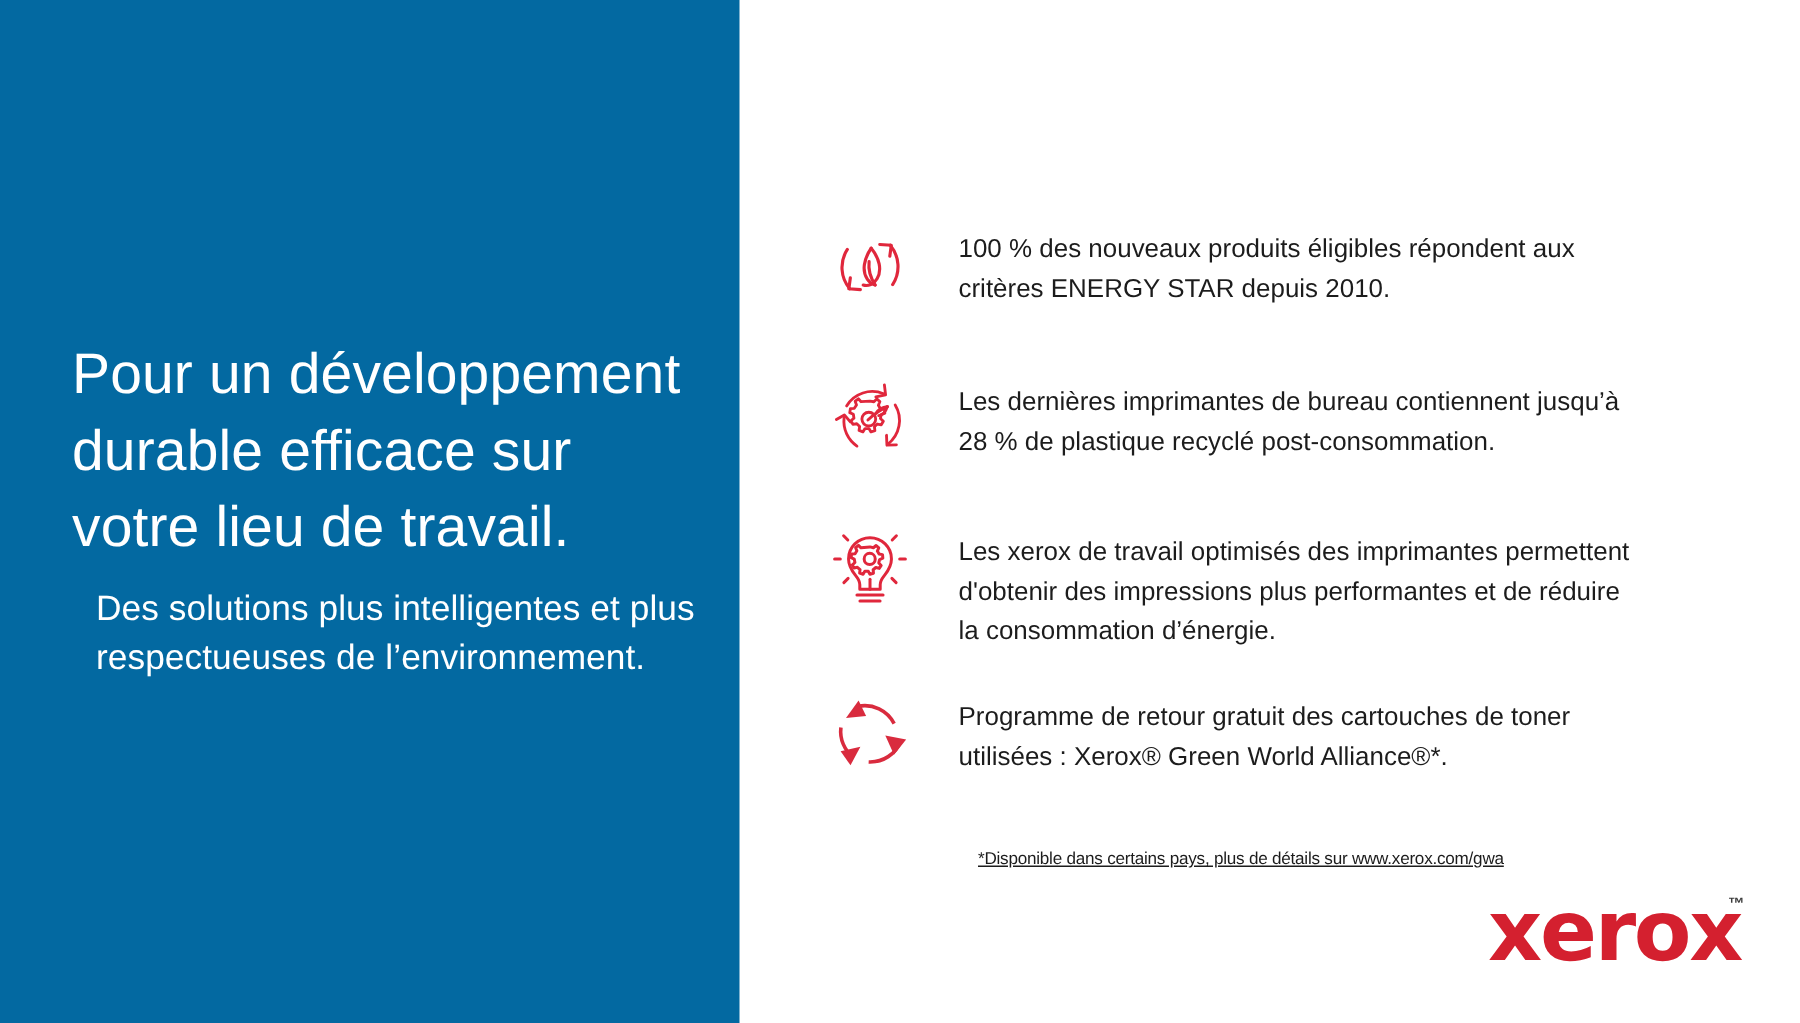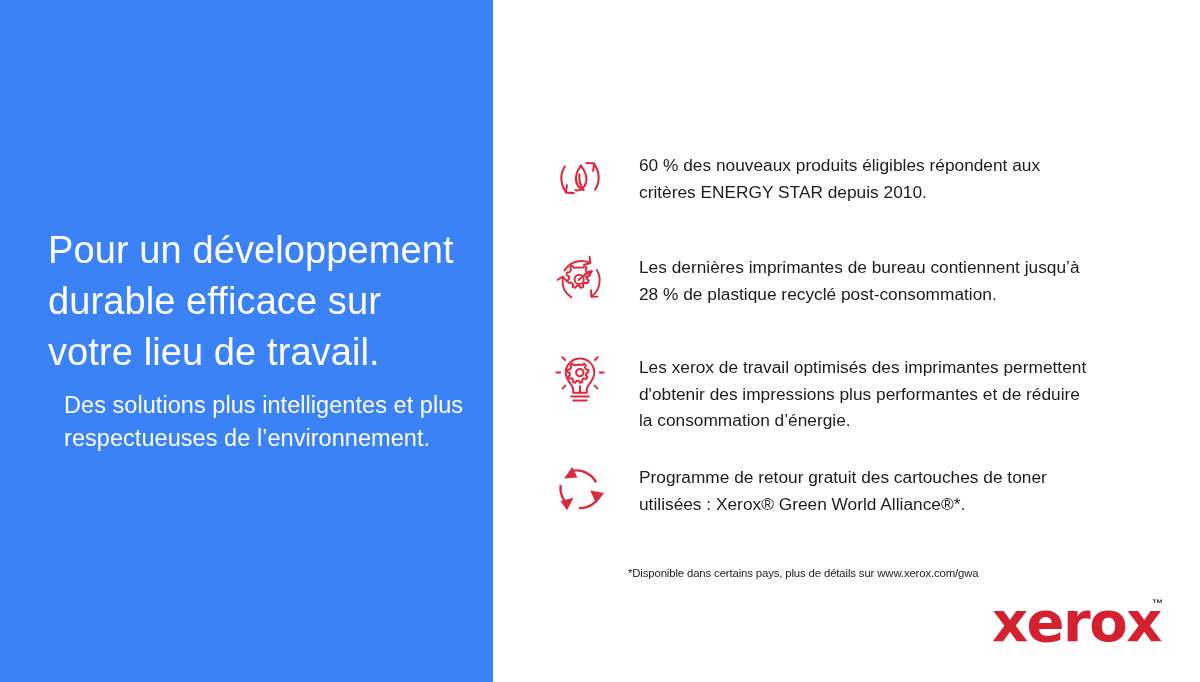--- a/index.html
+++ b/index.html
@@ -20,21 +20,21 @@
     background: #ffffff;
   }
 
   
   .red-panel {
     position: absolute;
     left: 0;
     top: 0;
     width: 493px;
     height: 682px;
-    background: #3b82f6;
+    background: #0369a1;
   }
   .headline {
     position: absolute;
     left: 48px;
     top: 225px;
     width: 420px;
     color: #ffffff;
     font-size: 38px;
     line-height: 51px;
     font-weight: 400;
@@ -91,27 +91,28 @@
     color: #1c1c1c;
     font-size: 17.3px;
     line-height: 26.5px;
     font-weight: 400;
     letter-spacing: 0.01px;
     white-space: pre-line;
   }
 
   .footnote {
     position: absolute;
-    left: 628px;
+    left: 652px;
     top: 566px;
     color: #1c1c1c;
     font-size: 11.4px;
     line-height: 15px;
     letter-spacing: -0.15px;
     white-space: nowrap;
+    text-decoration: underline;
   }
 
   
   .logo {
     position: absolute;
     left: 992px;
     top: 596px;
     width: 180px;
     height: 52px;
   }
@@ -157,21 +158,21 @@
         <svg viewBox="0 0 64 64" fill="none" stroke="#E0273C" stroke-width="2.1" stroke-linecap="round" stroke-linejoin="round">
           <path d="M45.5 17.5a22 22 0 0 1 1.6 26.2"></path>
           <path d="M18.5 46.5a22 22 0 0 1-1.6-26.2"></path>
           <polyline points="38.5,17.0 46.2,17.5 45.2,24.8" fill="none"></polyline>
           <polyline points="25.6,47.1 17.9,46.5 18.9,39.2" fill="none"></polyline>
           <path d="M32.8 19.5c5.4 6.6 7.4 14.4 3.9 20.3-2.1 3.6-6 5.3-9.2 4.2"></path>
           <path d="M32.8 19.5c-4.8 7-6.4 14.9-2.6 20.6 1.4 2.1 3.3 3.4 5.1 3.9"></path>
           <path d="M31.4 28.4c-0.6 5.1 0.8 10.6 4.1 15.6"></path>
         </svg>
       </span>
-      <div class="bullet-text">60 % des nouveaux produits éligibles répondent aux
+      <div class="bullet-text">100 % des nouveaux produits éligibles répondent aux
 critères ENERGY STAR depuis 2010.</div>
     </div>
 
     <div class="bullet bullet-b2">
       <span class="bullet-icon">
         <svg viewBox="0 0 64 64" fill="none" stroke="#E0273C" stroke-width="1.9" stroke-linecap="round" stroke-linejoin="round">
 
           <path d="M16.4 22.6a20 20 0 0 1 24.7-8.1"></path>
           <polyline points="41.6,8.6 42.4,15.2 35.9,16.6"></polyline>
           <path d="M48.8 22.0a20 20 0 0 1-5.0 26.2"></path>

